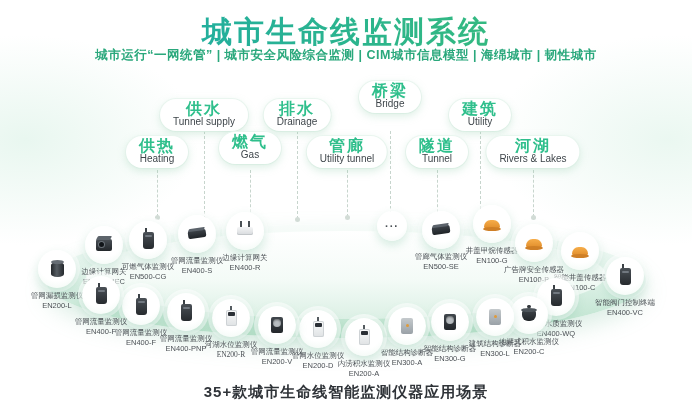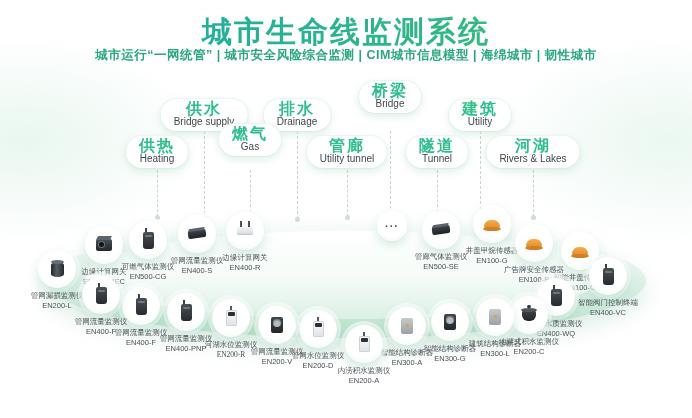--- a/index.html
+++ b/index.html
@@ -115,39 +115,39 @@
       <div class="conn" style="left: 437px; top: 170px; height: 47px;"></div>
       <div class="conn" style="left: 533px; top: 170px; height: 47px;"></div>
     </div>
 
   <div class="ellipse-outer"></div>
   <div class="ellipse-inner"></div>
 
   <div id="pills">
       <div class="pill" style="left: 204px; top: 99px;">
         <div class="pill-zh">供水</div>
-        <div class="pill-en">Bridge supply</div>
+        <div class="pill-en">Tunnel supply</div>
       </div>
       <div class="pill" style="left: 297px; top: 99px;">
         <div class="pill-zh">排水</div>
         <div class="pill-en">Drainage</div>
       </div>
       <div class="pill" style="left: 390px; top: 81px;">
         <div class="pill-zh">桥梁</div>
         <div class="pill-en">Bridge</div>
       </div>
       <div class="pill" style="left: 480px; top: 99px;">
         <div class="pill-zh">建筑</div>
         <div class="pill-en">Utility</div>
       </div>
       <div class="pill" style="left: 157px; top: 136px;">
         <div class="pill-zh">供热</div>
         <div class="pill-en">Heating</div>
       </div>
-      <div class="pill" style="left: 250px; top: 124px;">
+      <div class="pill" style="left: 250px; top: 132px;">
         <div class="pill-zh">燃气</div>
         <div class="pill-en">Gas</div>
       </div>
       <div class="pill" style="left: 347px; top: 136px;">
         <div class="pill-zh">管廊</div>
         <div class="pill-en">Utility tunnel</div>
       </div>
       <div class="pill" style="left: 437px; top: 136px;">
         <div class="pill-zh">隧道</div>
         <div class="pill-en">Tunnel</div>
@@ -205,21 +205,21 @@
           <div class="ic ic-dome"></div>
         </div>
         <div class="dev-label"><span>广告牌安全传感器</span><br><span>EN100-B</span></div>
       </div>
       <div class="device" style="left: 580px; top: 251px;">
         <div class="dev-circle">
           <div class="ic ic-dome"></div>
         </div>
         <div class="dev-label"><span>智能井盖传感器</span><br><span>EN100-C</span></div>
       </div>
-      <div class="device" style="left: 608px; top: 276px; text-decoration: underline;">
+      <div class="device" style="left: 625px; top: 276px; text-decoration: underline;">
         <div class="dev-circle">
           <div class="ic ic-box-tall"></div>
         </div>
         <div class="dev-label"><span>智能阀门控制终端</span><br><span>EN400-VC</span></div>
       </div>
       <div class="device" style="left: 556px; top: 297px;">
         <div class="dev-circle">
           <div class="ic ic-box-tall"></div>
         </div>
         <div class="dev-label"><span>管网水质监测仪</span><br><span>EN400-WQ</span></div>
@@ -241,21 +241,21 @@
           <div class="ic ic-disc-box"></div>
         </div>
         <div class="dev-label"><span>智能结构诊断器</span><br><span>EN300-G</span></div>
       </div>
       <div class="device" style="left: 407px; top: 326px;">
         <div class="dev-circle">
           <div class="ic ic-panel"></div>
         </div>
         <div class="dev-label"><span>智能结构诊断器</span><br><span>EN300-A</span></div>
       </div>
-      <div class="device" style="left: 364px; top: 344px; text-decoration: underline;">
+      <div class="device" style="left: 364px; top: 337px; text-decoration: underline;">
         <div class="dev-circle">
           <div class="ic ic-box-white"></div>
         </div>
         <div class="dev-label"><span>内涝积水监测仪</span><br><span>EN200-A</span></div>
       </div>
       <div class="device" style="left: 318px; top: 329px;">
         <div class="dev-circle">
           <div class="ic ic-box-white"></div>
         </div>
         <div class="dev-label"><span>管网水位监测仪</span><br><span>EN200-D</span></div>
@@ -286,13 +286,14 @@
       </div>
       <div class="device" style="left: 101px; top: 295px;">
         <div class="dev-circle">
           <div class="ic ic-box-tall"></div>
         </div>
         <div class="dev-label"><span>管网流量监测仪</span><br><span>EN400-F</span></div>
       </div>
       <div class="more-circle" style="left: 392px; top: 226px;">···</div>
     </div>
 
+  <div class="footer">35+款城市生命线智能监测仪器应用场景</div>
 </div>
 
 </body></html>

